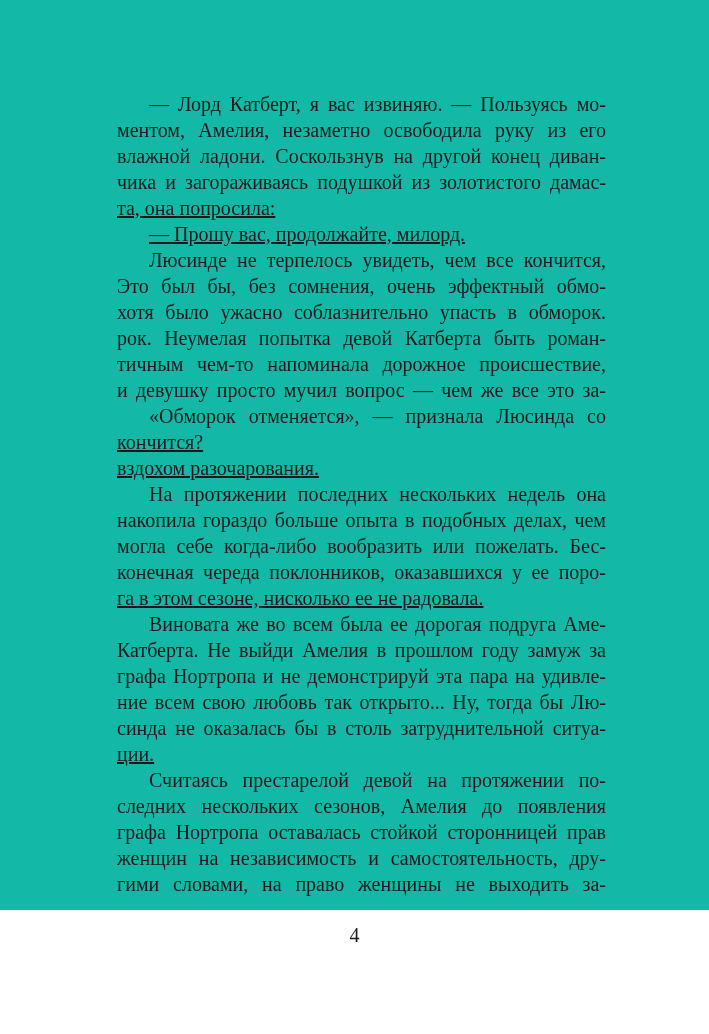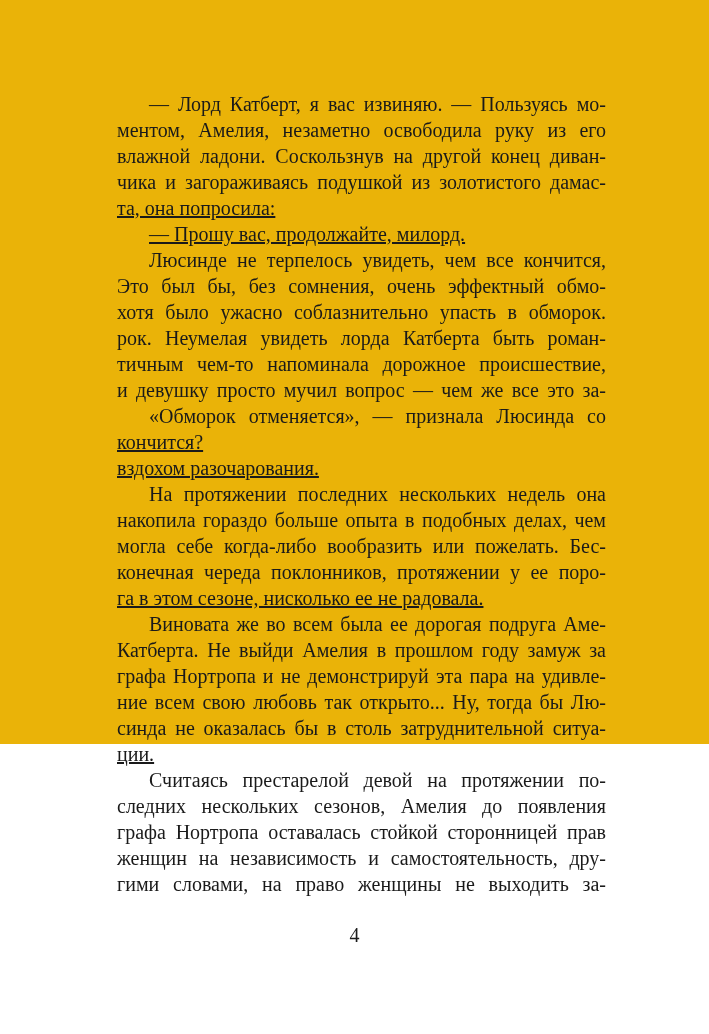--- a/index.html
+++ b/index.html
@@ -10,22 +10,22 @@
   body {
     width: 709px;
     height: 1034px;
     position: relative;
     overflow: hidden;
   }
   .page {
     position: absolute;
     left: 0; top: 0;
     width: 709px;
-    height: 744px;
-    background: #eab308;
+    height: 910px;
+    background: #14b8a6;
   }
   .text-block {
     position: absolute;
     left: 117px;
     top: 91px;
     width: 489px;
     font-family: "Liberation Serif", "DejaVu Serif", serif;
     font-size: 20px;
     line-height: 26px;
     color: #1a1a1a;
@@ -67,32 +67,32 @@
     <span class="line">ментом, Амелия, незаметно освободила руку из его</span>
     <span class="line">влажной ладони. Соскользнув на другой конец диван-</span>
     <span class="line">чика и загораживаясь подушкой из золотистого дамас-</span>
     <span class="line last">та, она попросила:</span>
 
     <span class="line indent last">— Прошу вас, продолжайте, милорд.</span>
 
     <span class="line indent">Люсинде не терпелось увидеть, чем все кончится,</span>
     <span class="line">Это был бы, без сомнения, очень эффектный обмо-</span>
     <span class="line">хотя было ужасно соблазнительно упасть в обморок.</span>
-    <span class="line">рок. Неумелая увидеть лорда Катберта быть роман-</span>
+    <span class="line">рок. Неумелая попытка девой Катберта быть роман-</span>
     <span class="line">тичным чем-то напоминала дорожное происшествие,</span>
     <span class="line">и девушку просто мучил вопрос — чем же все это за-</span>
     <span class="line indent">«Обморок отменяется», — признала Люсинда со</span>
 
     <span class="line last">кончится?</span>
     <span class="line last">вздохом разочарования.</span>
 
     <span class="line indent">На протяжении последних нескольких недель она</span>
     <span class="line">накопила гораздо больше опыта в подобных делах, чем</span>
     <span class="line">могла себе когда-либо вообразить или пожелать. Бес-</span>
-    <span class="line">конечная череда поклонников, протяжении у ее поро-</span>
+    <span class="line">конечная череда поклонников, оказавшихся у ее поро-</span>
     <span class="line last">га в этом сезоне, нисколько ее не радовала.</span>
 
     <span class="line indent">Виновата же во всем была ее дорогая подруга Аме-</span>
     <span class="line">Катберта. Не выйди Амелия в прошлом году замуж за</span>
     <span class="line">графа Нортропа и не демонстрируй эта пара на удивле-</span>
     <span class="line">ние всем свою любовь так открыто... Ну, тогда бы Лю-</span>
     <span class="line">синда не оказалась бы в столь затруднительной ситуа-</span>
     <span class="line last">ции.</span>
 
     <span class="line indent">Считаясь престарелой девой на протяжении по-</span>

